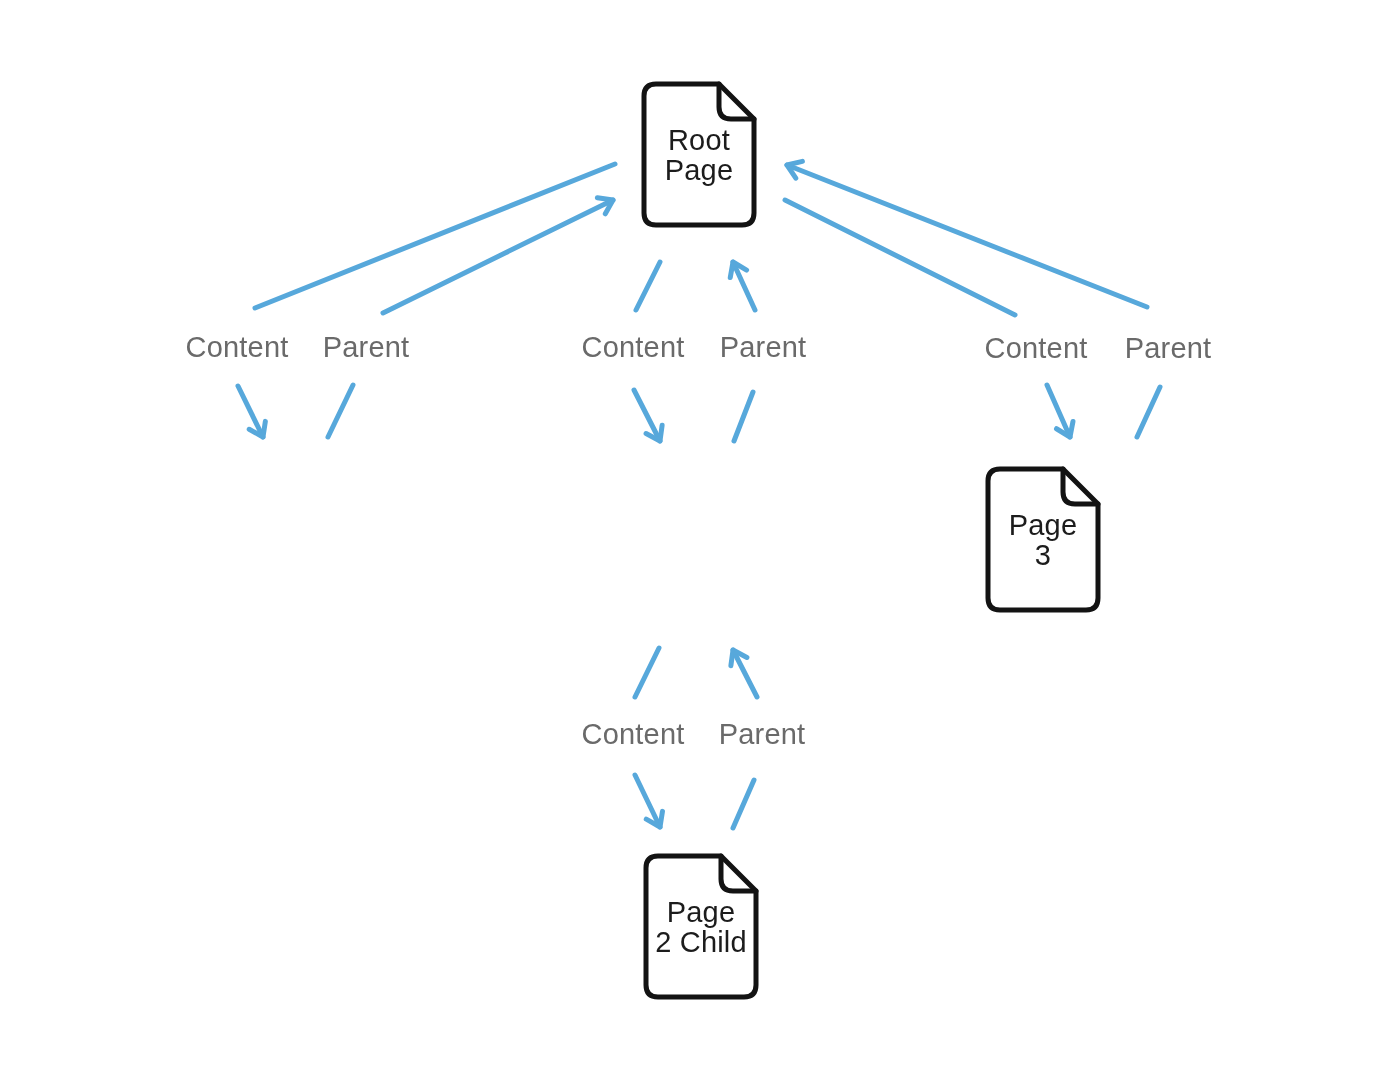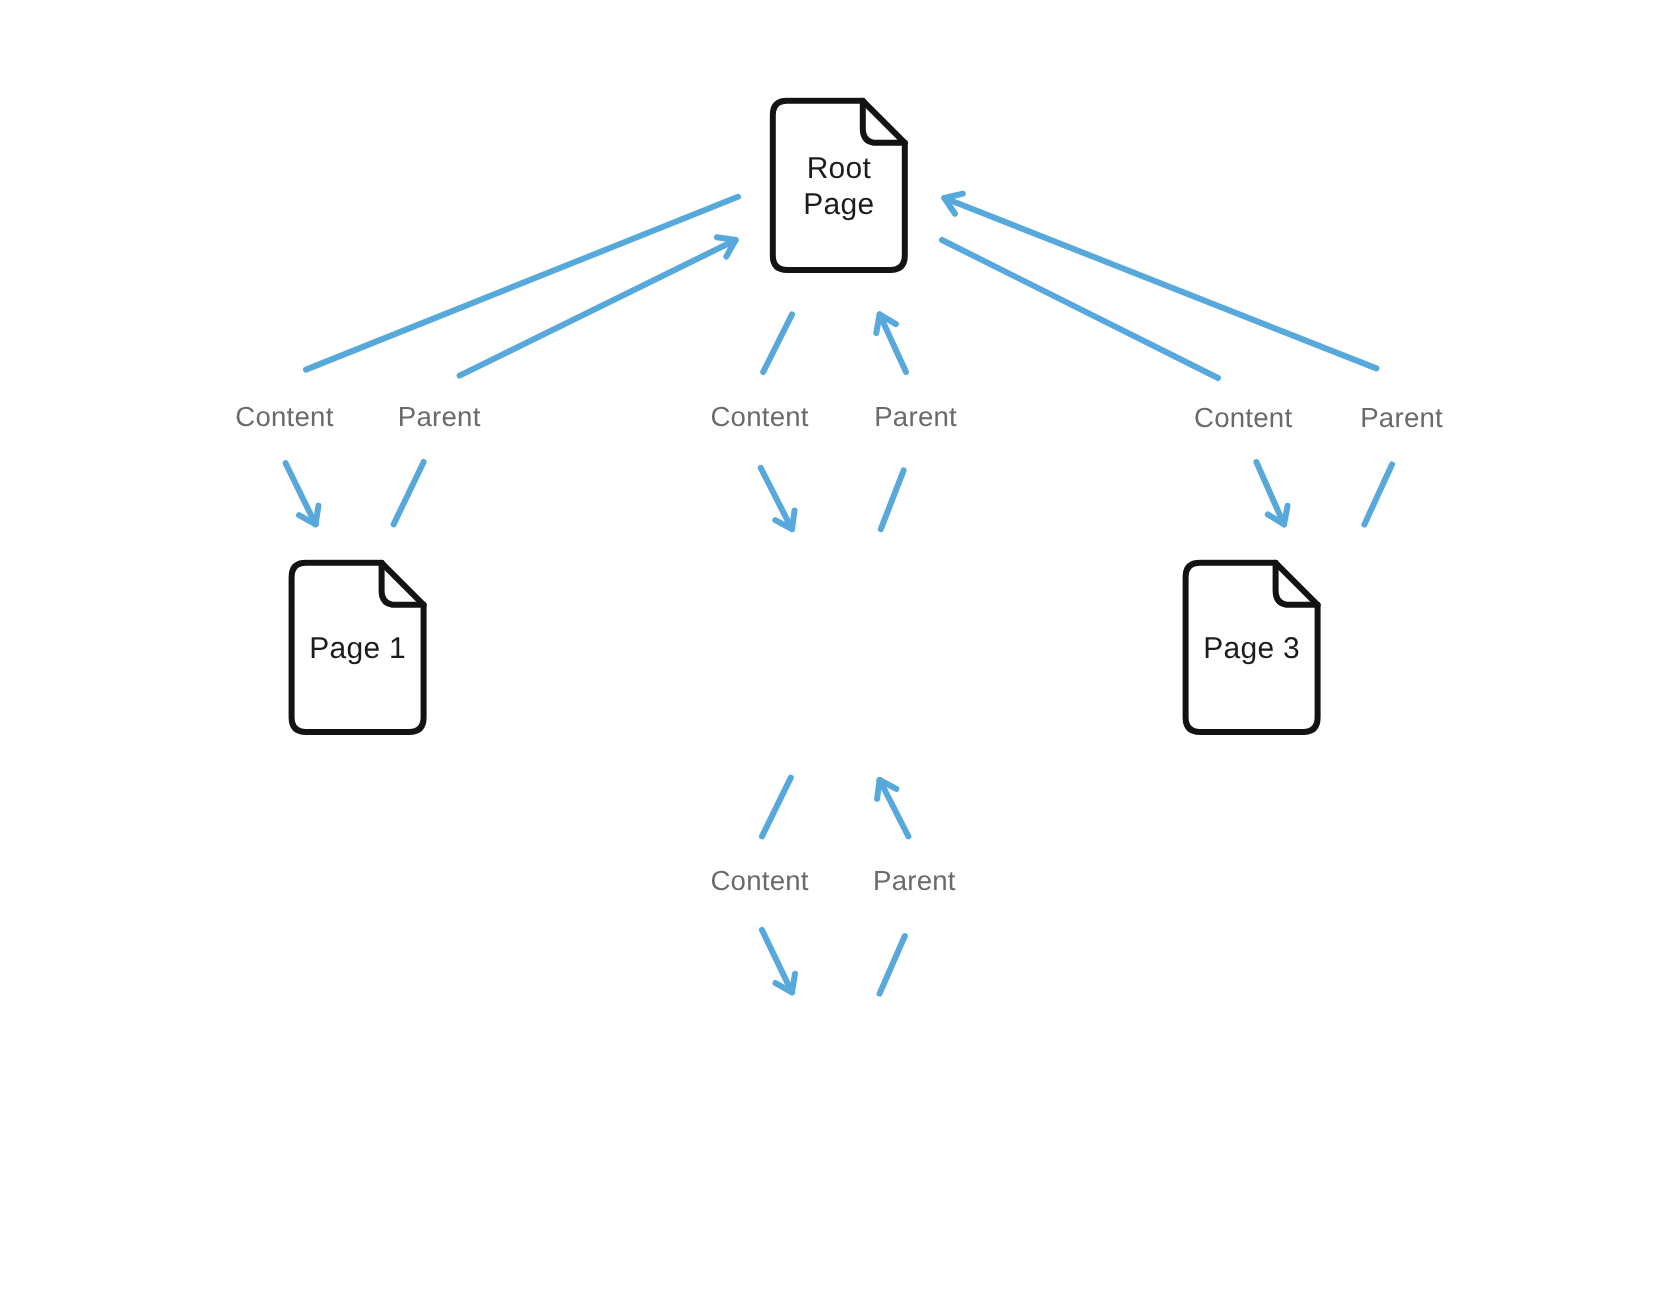--- a/index.html
+++ b/index.html
@@ -58,30 +58,30 @@
     fill: none;
     stroke: var(--node-stroke);
     stroke-width: 5;
     stroke-linejoin: round;
     stroke-linecap: round;
   }
   .node-label {
     position: relative;
     width: 92px;
     text-align: center;
-    font-size: 25px;
+    font-size: 29px;
     line-height: 30px;
     color: #1c1c1c;
     letter-spacing: 0.2px;
   }
 
   .edge-label {
     position: absolute;
     transform: translate(-50%, -50%);
-    font-size: 23px;
+    font-size: 29px;
     line-height: 26px;
     color: var(--edge-label-color);
     white-space: nowrap;
     letter-spacing: 0.2px;
   }
 </style>
 </head>
 <body>
 
 <div class="canvas">
@@ -124,31 +124,31 @@
   <span class="edge-label" style="left:762px; top:734px;">Parent</span>
 
   <div class="node" style="left:641px; top:81px;">
     <svg class="doc" viewBox="0 0 116 147" xmlns="http://www.w3.org/2000/svg">
       <path class="doc-body" d="M78 3 H15 Q3 3 3 15 V132 Q3 144 15 144 H101 Q113 144 113 132 V38 Z"></path>
       <path class="doc-fold" d="M78 3 V26 Q78 38 90 38 H113"></path>
     </svg>
     <div class="node-label">Root Page</div>
   </div>
 
-  <div class="node" style="left:240px; top:466px;">
-    <svg class="doc" viewBox="0 0 116 147" xmlns="http://www.w3.org/2000/svg">
-      <path class="doc-body" d="M78 3 H15 Q3 3 3 15 V132 Q3 144 15 144 H101 Q113 144 113 132 V38 Z"></path>
-      <path class="doc-fold" d="M78 3 V26 Q78 38 90 38 H113"></path>
-    </svg>
-    <div class="node-label">Page 1</div>
-  </div>
 
 
   <div class="node" style="left:985px; top:466px;">
     <svg class="doc" viewBox="0 0 116 147" xmlns="http://www.w3.org/2000/svg">
       <path class="doc-body" d="M78 3 H15 Q3 3 3 15 V132 Q3 144 15 144 H101 Q113 144 113 132 V38 Z"></path>
       <path class="doc-fold" d="M78 3 V26 Q78 38 90 38 H113"></path>
     </svg>
     <div class="node-label">Page 3</div>
   </div>
 
+  <div class="node" style="left:643px; top:853px;">
+    <svg class="doc" viewBox="0 0 116 147" xmlns="http://www.w3.org/2000/svg">
+      <path class="doc-body" d="M78 3 H15 Q3 3 3 15 V132 Q3 144 15 144 H101 Q113 144 113 132 V38 Z"></path>
+      <path class="doc-fold" d="M78 3 V26 Q78 38 90 38 H113"></path>
+    </svg>
+    <div class="node-label">Page 2 Child</div>
+  </div>
 
 </div>
 
 </body></html>

